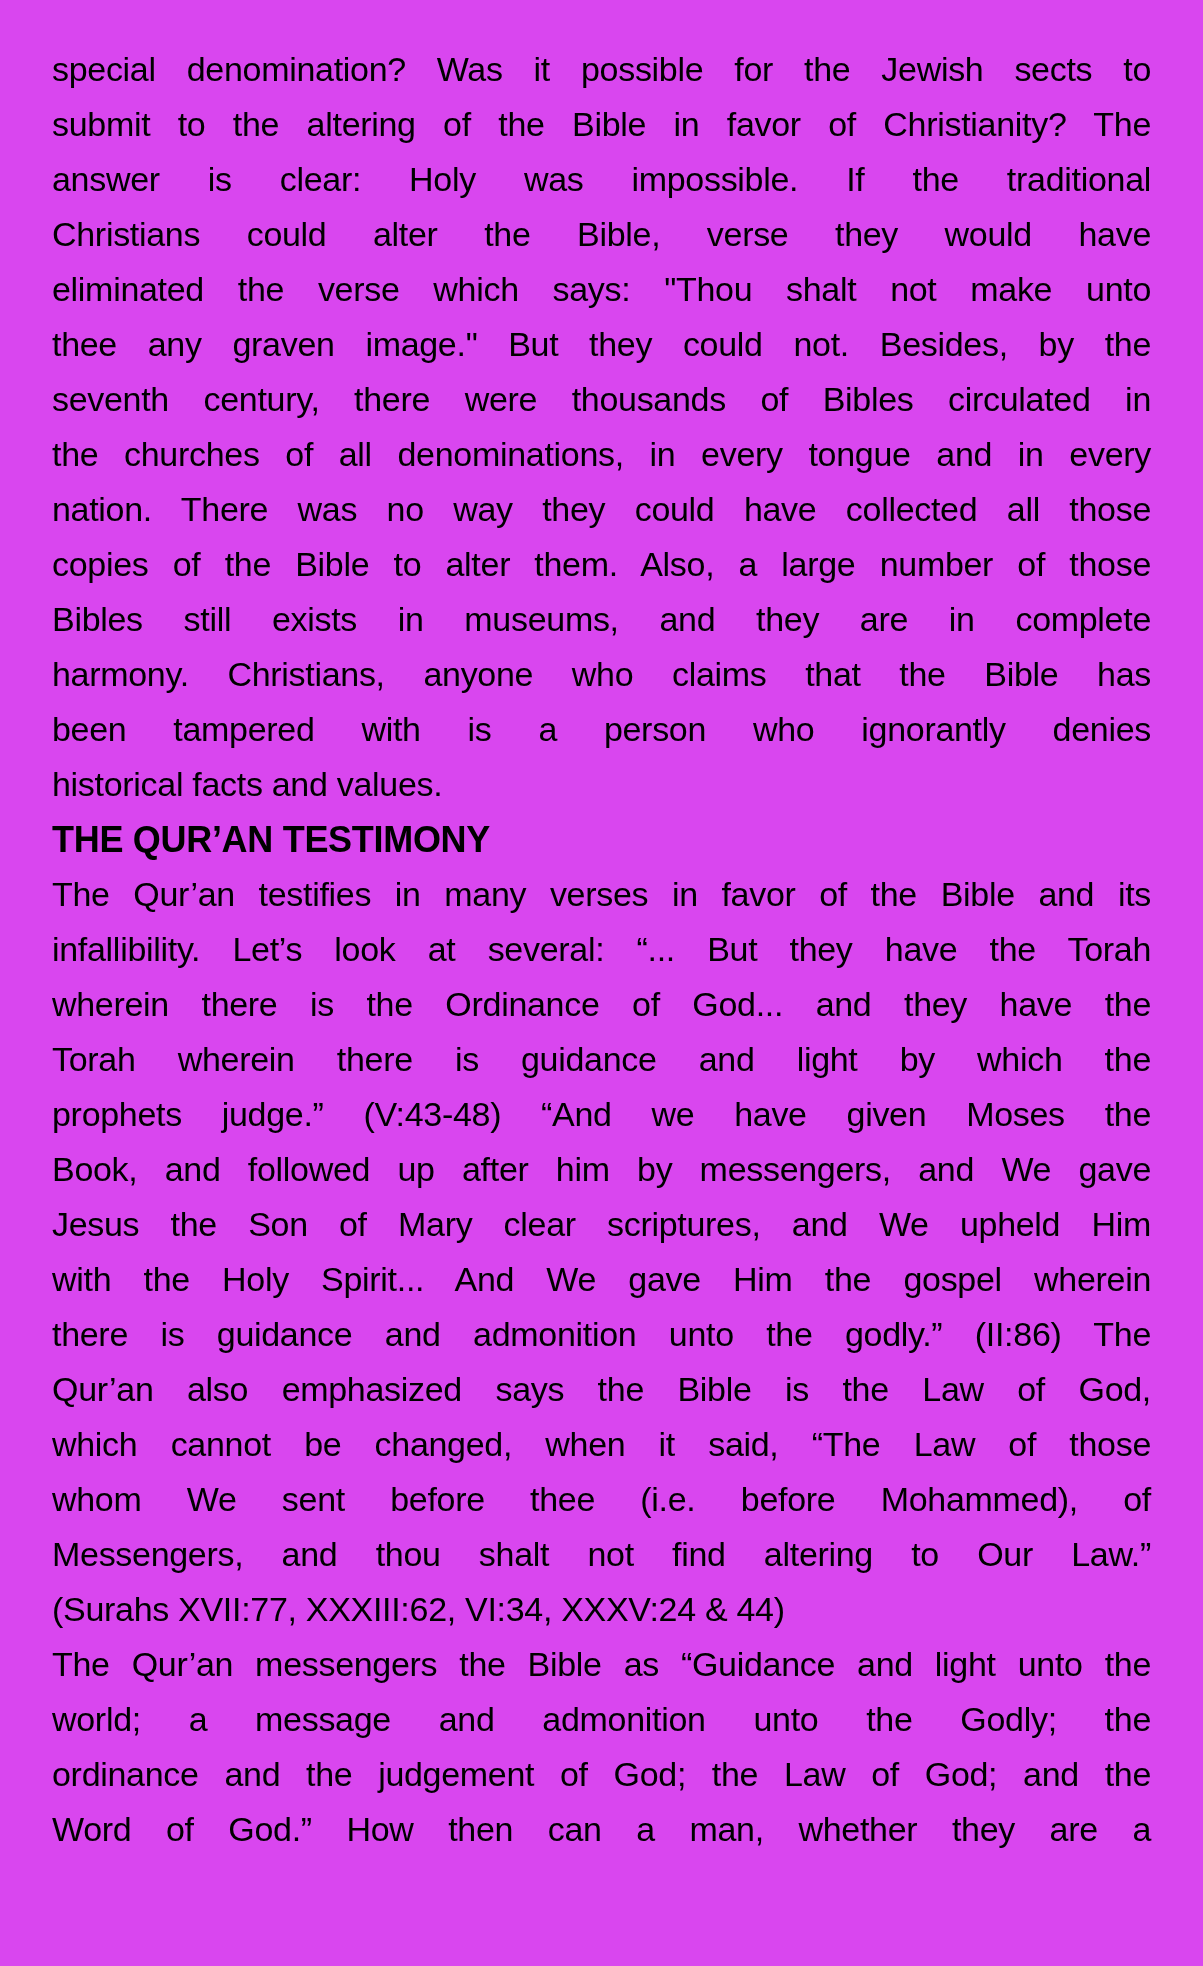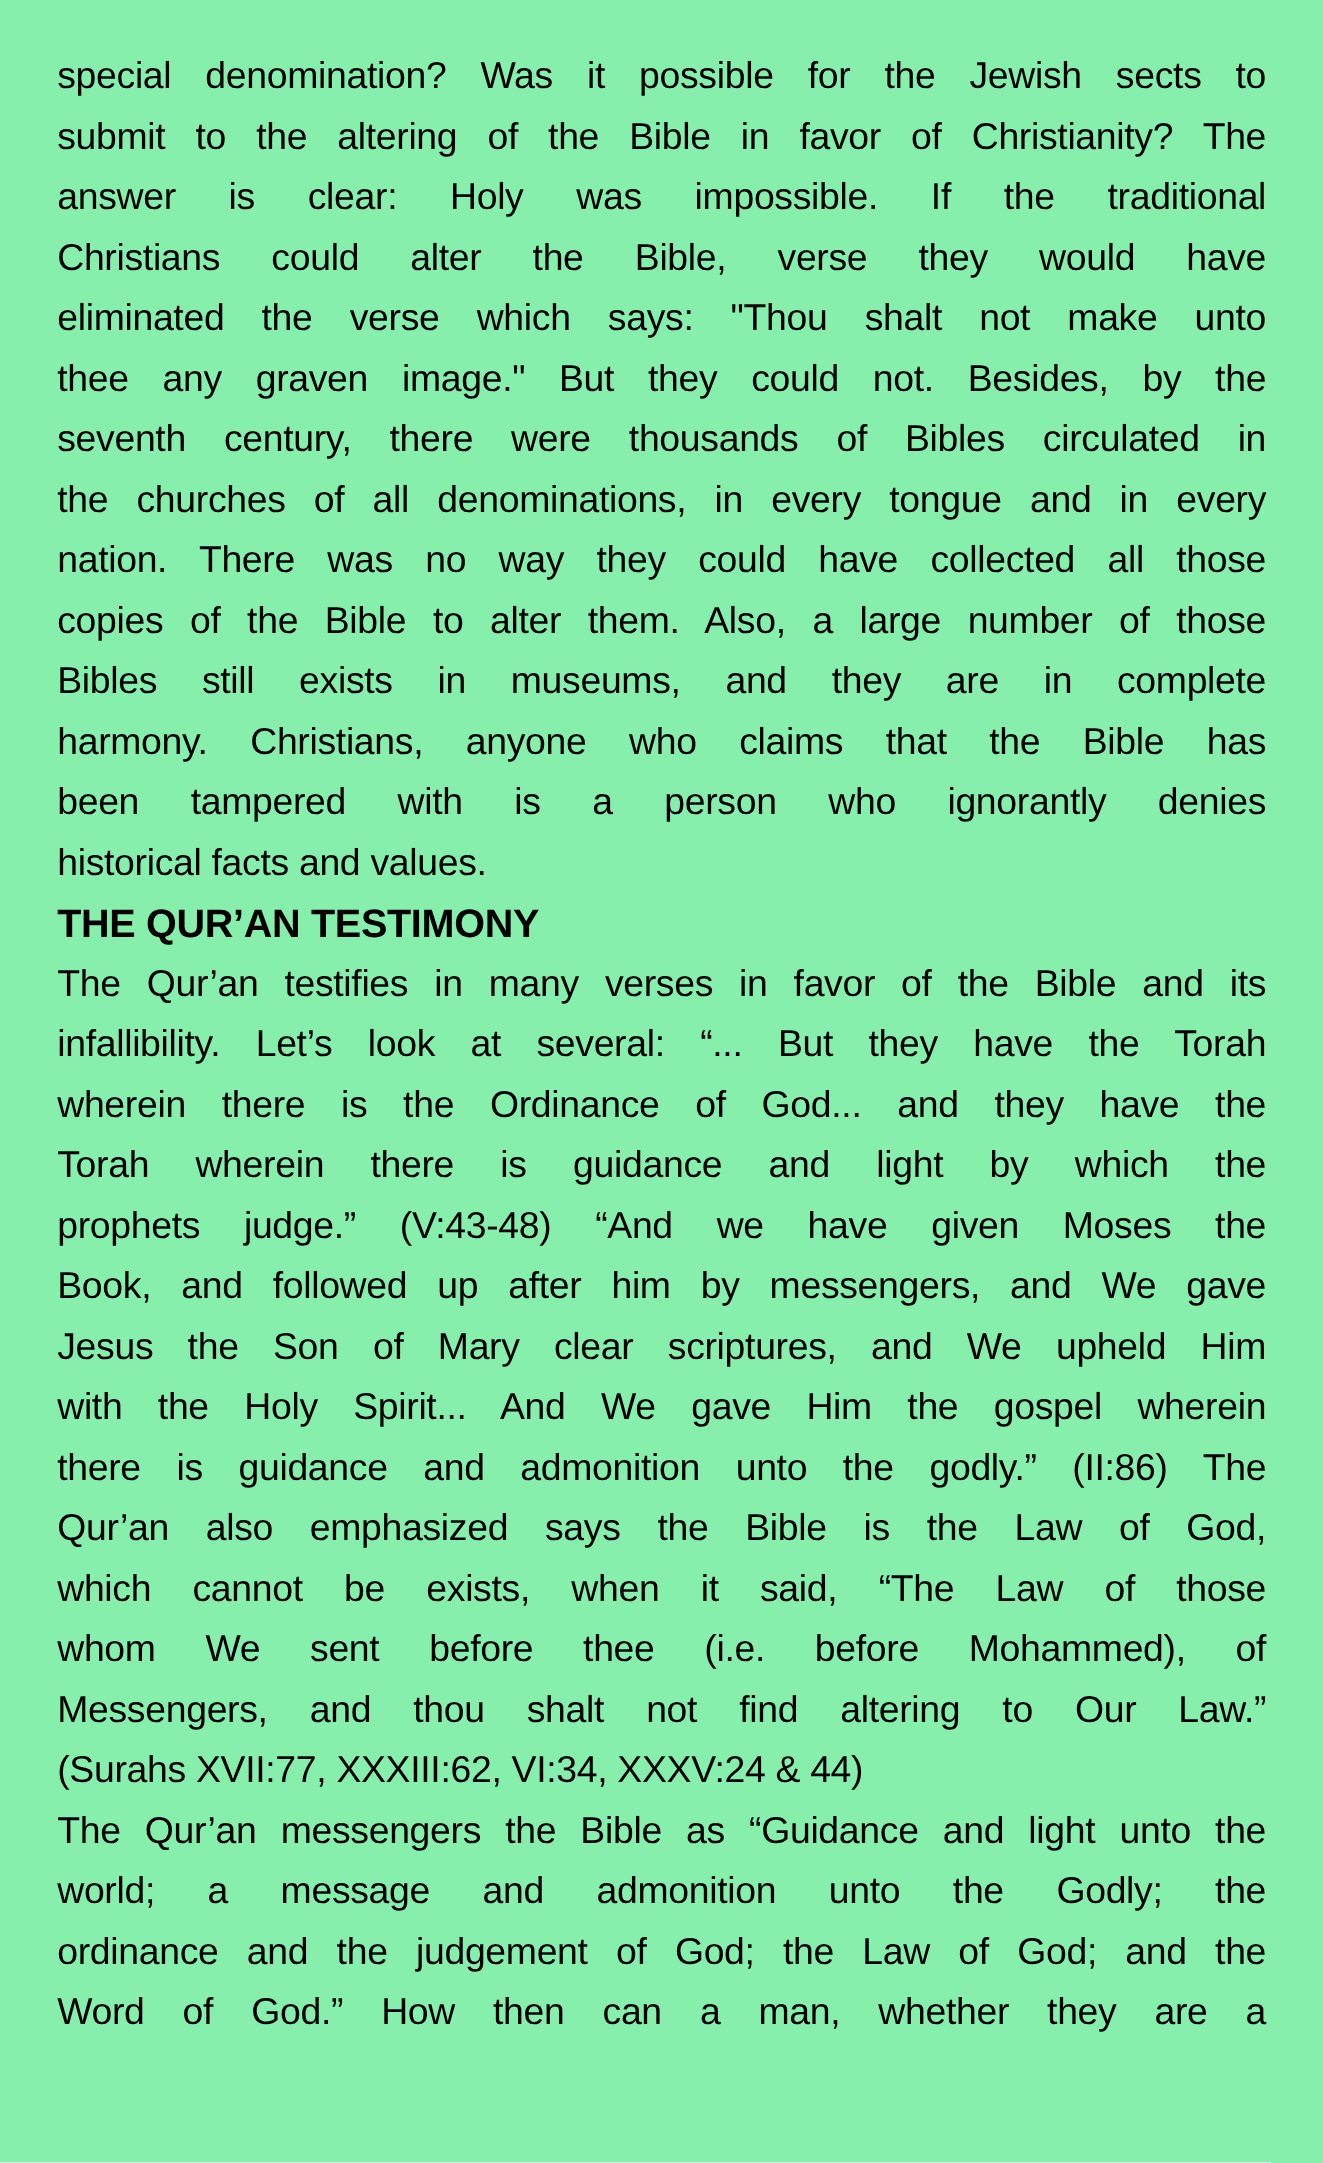--- a/index.html
+++ b/index.html
@@ -4,21 +4,21 @@
 <style>
   html, body {
     margin: 0;
     padding: 0;
     background: #ffffff;
   }
   .page {
     position: relative;
     width: 1203px;
     height: 1966px;
-    background: #86efac;
+    background: #d946ef;
     box-sizing: border-box;
     padding: 42px 52px 0 52px;
     font-family: "Liberation Sans", sans-serif;
     color: #000000;
     overflow: hidden;
   }
   .paragraph {
     margin: 0;
     padding: 0;
   }
@@ -72,21 +72,21 @@
         <div class="line">The Qur’an testifies in many verses in favor of the Bible and its</div>
         <div class="line">infallibility. Let’s look at several: “... But they have the Torah</div>
         <div class="line">wherein there is the Ordinance of God... and they have the</div>
         <div class="line">Torah wherein there is guidance and light by which the</div>
         <div class="line">prophets judge.” (V:43-48) “And we have given Moses the</div>
         <div class="line">Book, and followed up after him by messengers, and We gave</div>
         <div class="line">Jesus the Son of Mary clear scriptures, and We upheld Him</div>
         <div class="line">with the Holy Spirit... And We gave Him the gospel wherein</div>
         <div class="line">there is guidance and admonition unto the godly.” (II:86) The</div>
         <div class="line">Qur’an also emphasized says the Bible is the Law of God,</div>
-        <div class="line">which cannot be exists, when it said, “The Law of those</div>
+        <div class="line">which cannot be changed, when it said, “The Law of those</div>
         <div class="line">whom We sent before thee (i.e. before Mohammed), of</div>
         <div class="line">Messengers, and thou shalt not find altering to Our Law.”</div>
         <div class="line no-stretch">(Surahs XVII:77, XXXIII:62, VI:34, XXXV:24 &amp; 44)</div>
       </div>
       <div class="paragraph">
         <div class="line">The Qur’an messengers the Bible as “Guidance and light unto the</div>
         <div class="line">world; a message and admonition unto the Godly; the</div>
         <div class="line">ordinance and the judgement of God; the Law of God; and the</div>
         <div class="line">Word of God.” How then can a man, whether they are a</div>
       </div>

